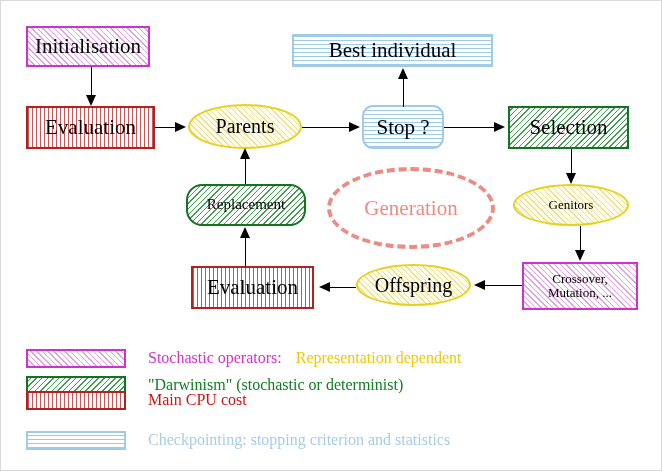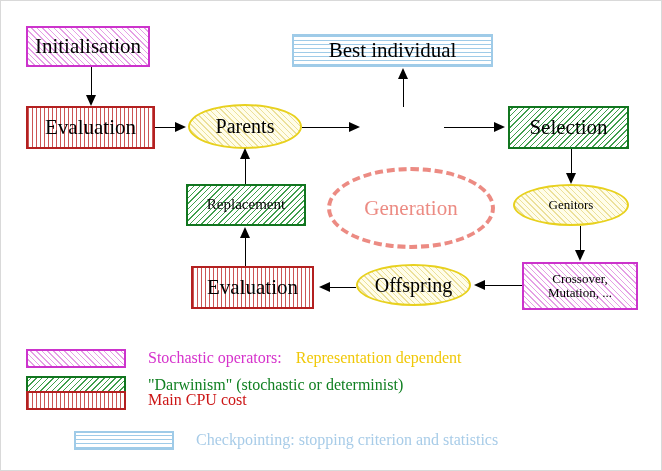--- a/index.html
+++ b/index.html
@@ -126,20 +126,23 @@
   </div>
 
   <div class="node ellipse fill-yellow" style="left:187px; top:103px; width:114px; height:45px; font-size:20px;">
     <span class="lbl">Parents</span>
   </div>
 
   <div class="node box fill-blue" style="left:291px; top:33px; width:201px; height:33px; font-size:21px;">
     <span class="lbl">Best individual</span>
   </div>
 
+  <div class="node box rounded fill-blue" style="left:361px; top:104px; width:82px; height:44px; font-size:21px;">
+    <span class="lbl">Stop ?</span>
+  </div>
 
   <div class="node box fill-green" style="left:507px; top:105px; width:121px; height:43px; font-size:21px;">
     <span class="lbl">Selection</span>
   </div>
 
   <div class="node ellipse fill-yellow" style="left:512px; top:183px; width:116px; height:42px; font-size:13px;">
     <span class="lbl">Genitors</span>
   </div>
 
   <div class="node box fill-magenta" style="left:521px; top:261px; width:116px; height:48px; font-size:13px;">
@@ -148,21 +151,21 @@
   </div>
 
   <div class="node ellipse fill-yellow" style="left:355px; top:263px; width:115px; height:42px; font-size:20px;">
     <span class="lbl">Offspring</span>
   </div>
 
   <div class="node box fill-red" style="left:190px; top:265px; width:123px; height:43px; font-size:21px;">
     <span class="lbl">Evaluation</span>
   </div>
 
-  <div class="node box fill-green" style="left:185px; top:183px; width:120px; height:42px; font-size:15px;">
+  <div class="node box fill-green" style="left:185px; top:183px; width:120px; height:42px; font-size:15px;border-radius:16px;">
     <span class="lbl">Replacement</span>
   </div>
 
   <div class="node fill-none-dashed" style="left:326px; top:166px; width:168px; height:82px; font-size:21px;">
     <span class="lbl">Generation</span>
   </div>
 
   <div class="conn v" style="left:90px; top:66px; height:30px;"></div>
   <div class="arrow down" style="left:85px; top:94px;"></div>
 
@@ -207,20 +210,20 @@
     <div class="legend-row" style="top:35px;">
       <div class="swatch fill-green"></div>
       <div class="legend-text lt-green">"Darwinism" (stochastic or determinist)</div>
     </div>
 
     <div class="legend-row" style="top:50px;">
       <div class="swatch fill-red"></div>
       <div class="legend-text lt-red">Main CPU cost</div>
     </div>
 
-    <div class="legend-row" style="top:90px;margin-left:48px;">
+    <div class="legend-row" style="top:90px;">
       <div class="swatch fill-blue"></div>
       <div class="legend-text lt-blue">Checkpointing: stopping criterion and statistics</div>
     </div>
 
   </div>
 
 </div>
 
 </body></html>

